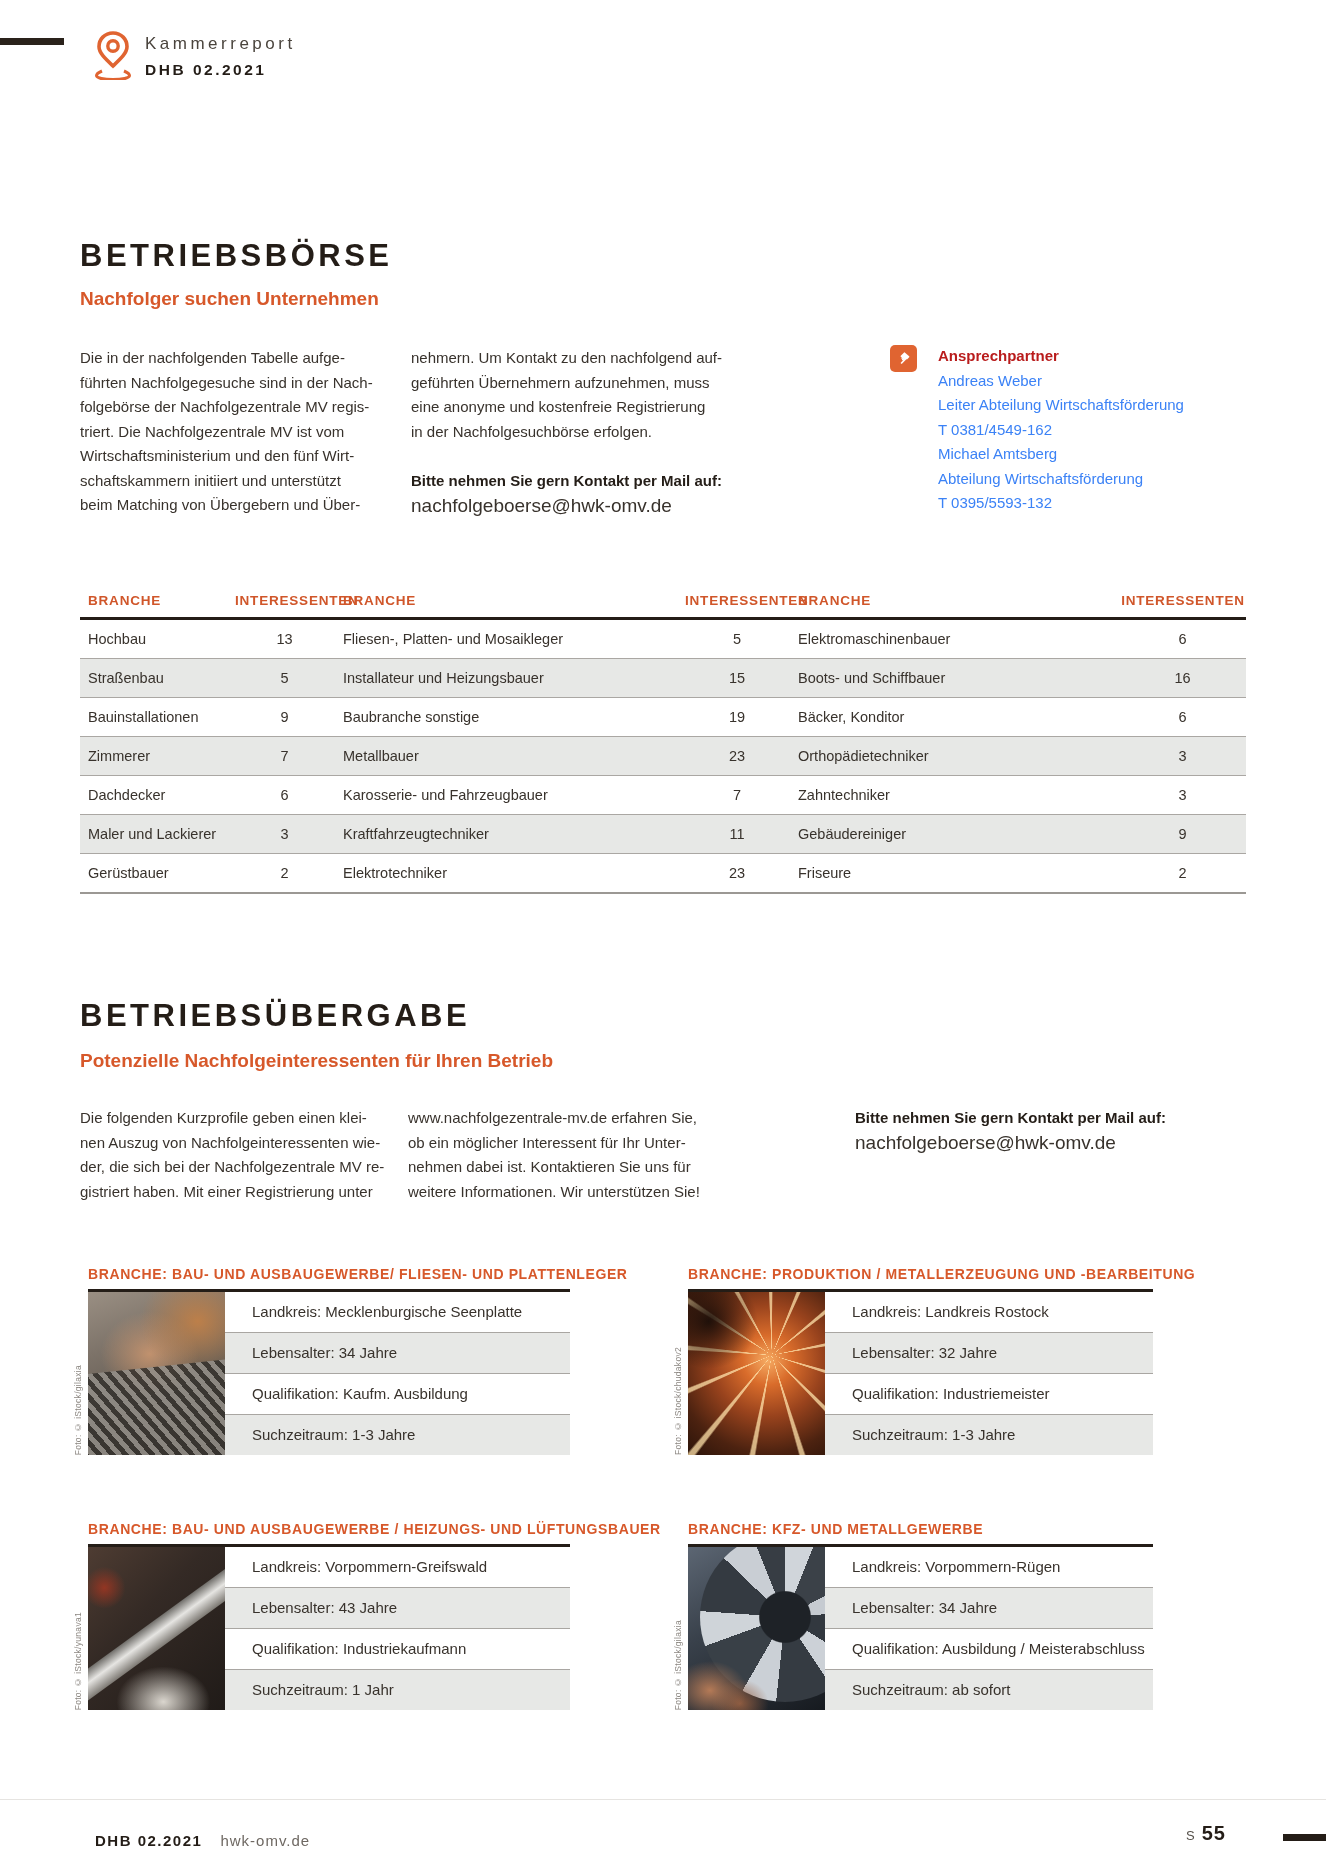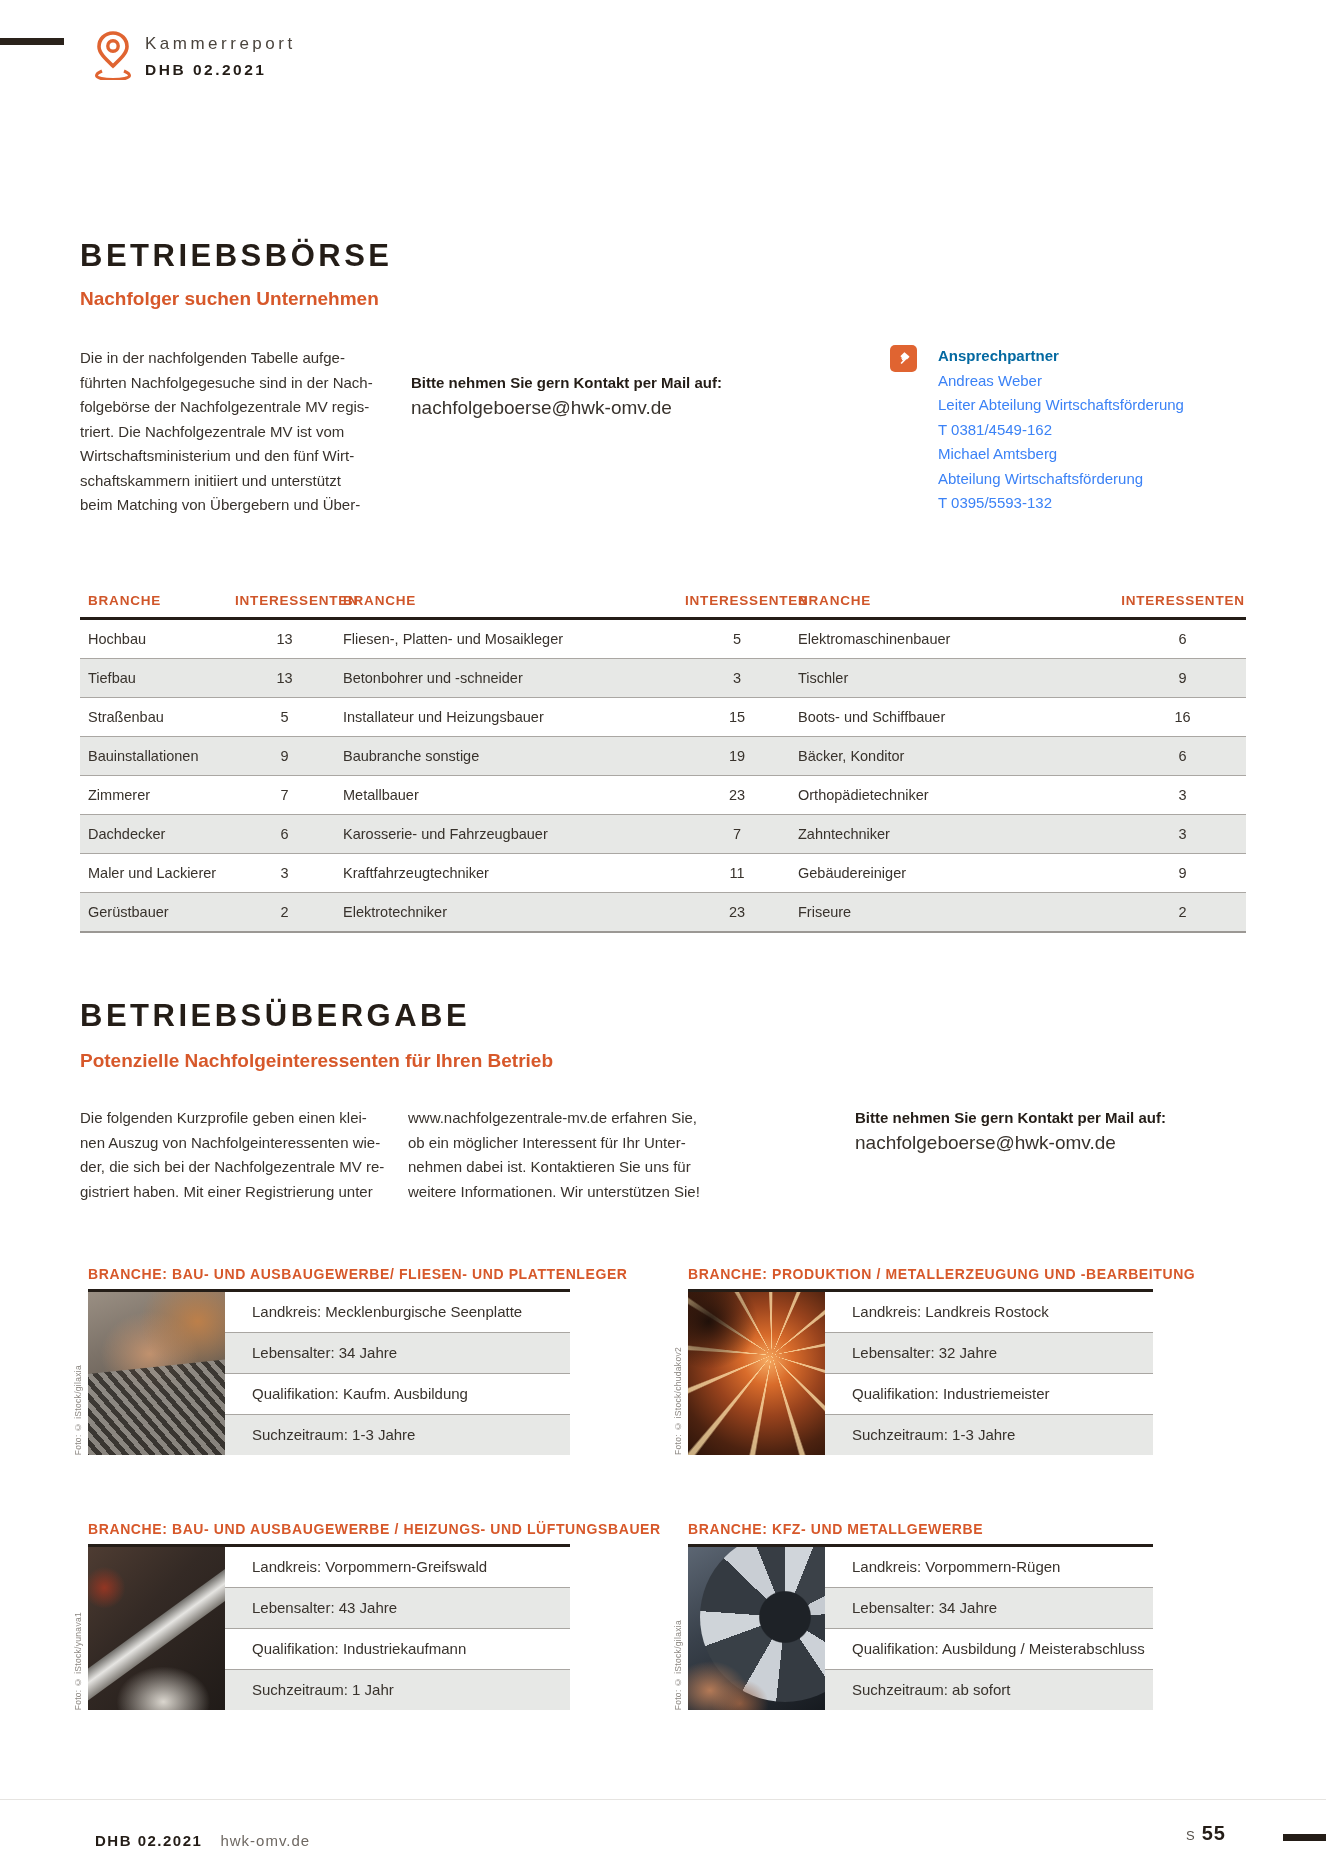--- a/index.html
+++ b/index.html
@@ -18,21 +18,21 @@
   .sec-title{font-size:31px;font-weight:bold;letter-spacing:3.5px;color:#241d17;white-space:nowrap;}
   .sec-sub{font-size:19px;font-weight:bold;color:#d7582a;white-space:nowrap;}
 
   
   .bodycol{font-size:15px;line-height:24.5px;white-space:pre-line;color:#38322c;}
   .cta{font-size:15px;font-weight:bold;color:#241d17;margin-top:25px;line-height:24.5px;white-space:nowrap;}
   .email{font-size:19px;line-height:24.5px;color:#38322c;}
   .contact-icon{width:27px;height:27px;background:#e06431;border-radius:5px;
                 display:flex;align-items:center;justify-content:center;}
   .contact-icon span{color:#fff;font-size:15px;transform:rotate(135deg);line-height:1;}
-  .contact-head{font-size:15px;font-weight:bold;color:#0369a1;line-height:24.5px;}
+  .contact-head{font-size:15px;font-weight:bold;color:#b91c1c;line-height:24.5px;}
   .contact-lines{font-size:15px;line-height:24.5px;white-space:pre-line;color:#3b82f6;}
 
   
   .btable{position:absolute;left:80px;top:585px;width:1166px;border-collapse:collapse;table-layout:fixed;}
   .btable th{font-size:13.5px;font-weight:bold;letter-spacing:.8px;color:#d0562a;
              text-align:left;padding:8px 0 9px 8px;border-bottom:3px solid #241d17;white-space:nowrap;}
   .btable th.num{text-align:center;padding-left:0;}
   .btable td{height:36px;font-size:14.5px;color:#38322c;padding-left:8px;
              border-top:1px solid #aaa7a3;white-space:nowrap;}
   .btable tbody tr:first-child td{border-top:none;}
@@ -120,20 +120,24 @@
 
   <div class="abs bodycol" style="left:80px;top:346px;width:325px;">Die in der nachfolgenden Tabelle aufge-
 führten Nachfolgegesuche sind in der Nach-
 folgebörse der Nachfolgezentrale MV regis-
 triert. Die Nachfolgezentrale MV ist vom
 Wirtschaftsministerium und den fünf Wirt-
 schaftskammern initiiert und unterstützt
 beim Matching von Übergebern und Über-</div>
 
   <div class="abs" style="left:411px;top:346px;width:330px;">
+    <div class="bodycol">nehmern. Um Kontakt zu den nachfolgend auf-
+geführten Übernehmern aufzunehmen, muss
+eine anonyme und kostenfreie Registrierung
+in der Nachfolgesuchbörse erfolgen.</div>
     <div class="cta">Bitte nehmen Sie gern Kontakt per Mail auf:</div>
     <div class="email">nachfolgeboerse@hwk-omv.de</div>
   </div>
 
   <div class="abs contact-icon" style="left:890px;top:345px;">
     <span>☛</span>
   </div>
   <div class="abs" style="left:938px;top:344px;width:330px;">
     <div class="contact-head">Ansprechpartner</div>
     <div class="contact-lines">Andreas Weber
@@ -164,28 +168,20 @@
       </tr>
     </thead>
     <tbody>
       <tr>
         <td>Hochbau</td>
           <td class="num">13</td>
         <td>Fliesen-, Platten- und Mosaikleger</td>
           <td class="num">5</td>
         <td>Elektromaschinenbauer</td>
           <td class="num">6</td>
-      </tr>
-      <tr>
-        <td>Tiefbau</td>
-          <td class="num">13</td>
-        <td>Betonbohrer und -schneider</td>
-          <td class="num">3</td>
-        <td>Tischler</td>
-          <td class="num">9</td>
       </tr>
       <tr>
         <td>Straßenbau</td>
           <td class="num">5</td>
         <td>Installateur und Heizungsbauer</td>
           <td class="num">15</td>
         <td>Boots- und Schiffbauer</td>
           <td class="num">16</td>
       </tr>
       <tr>

